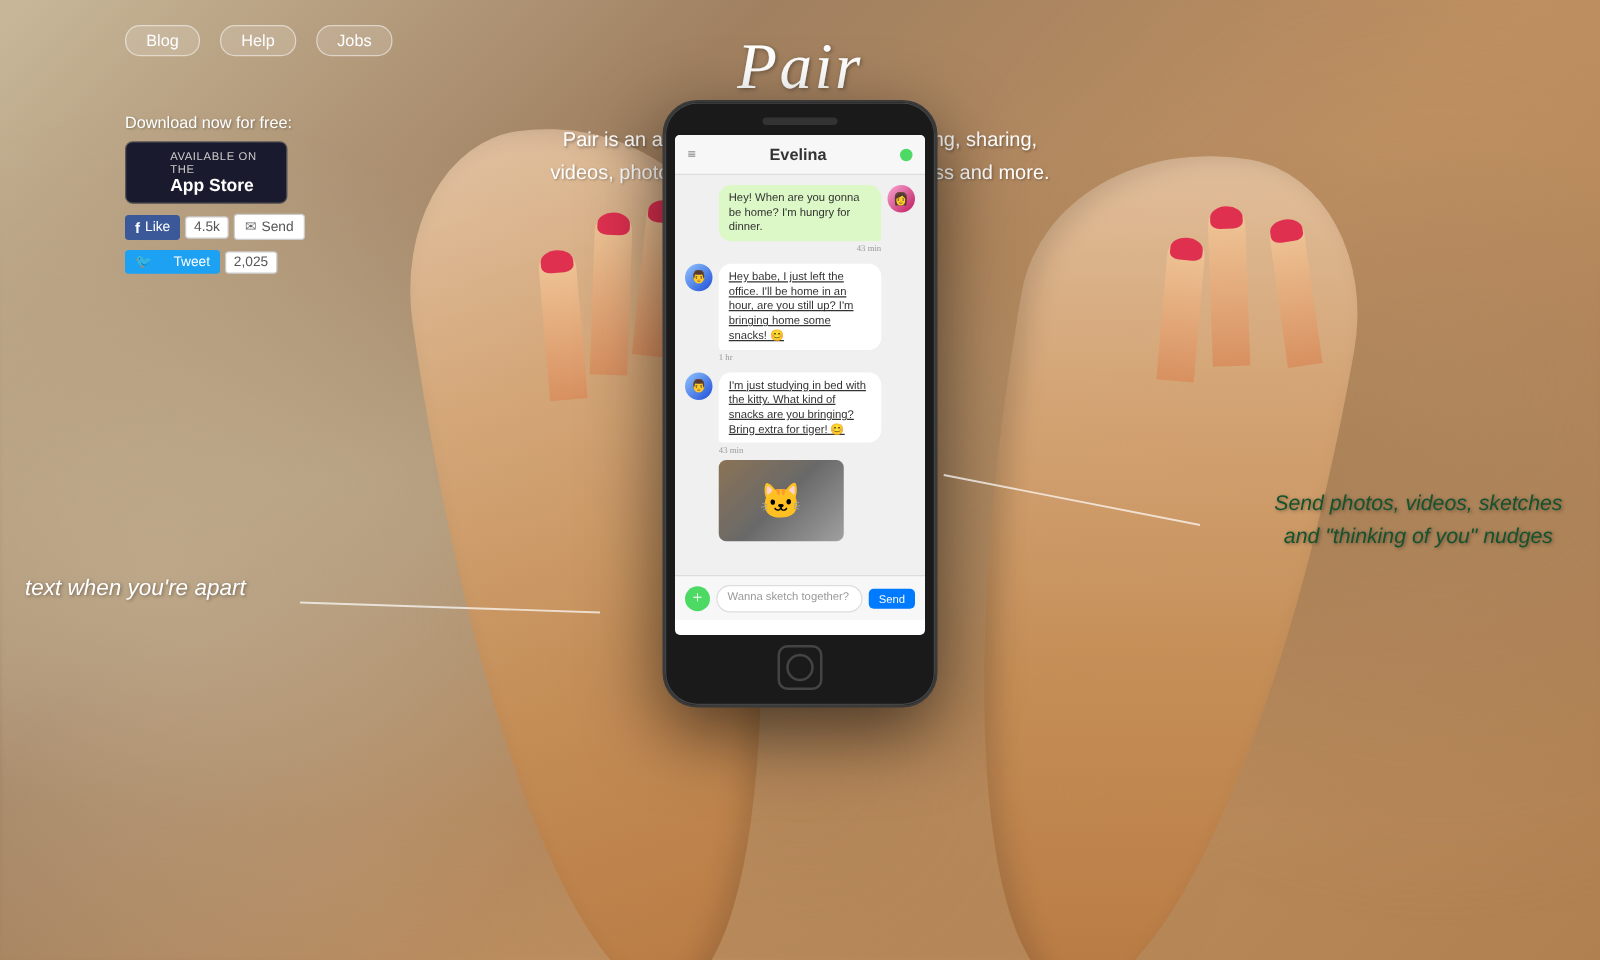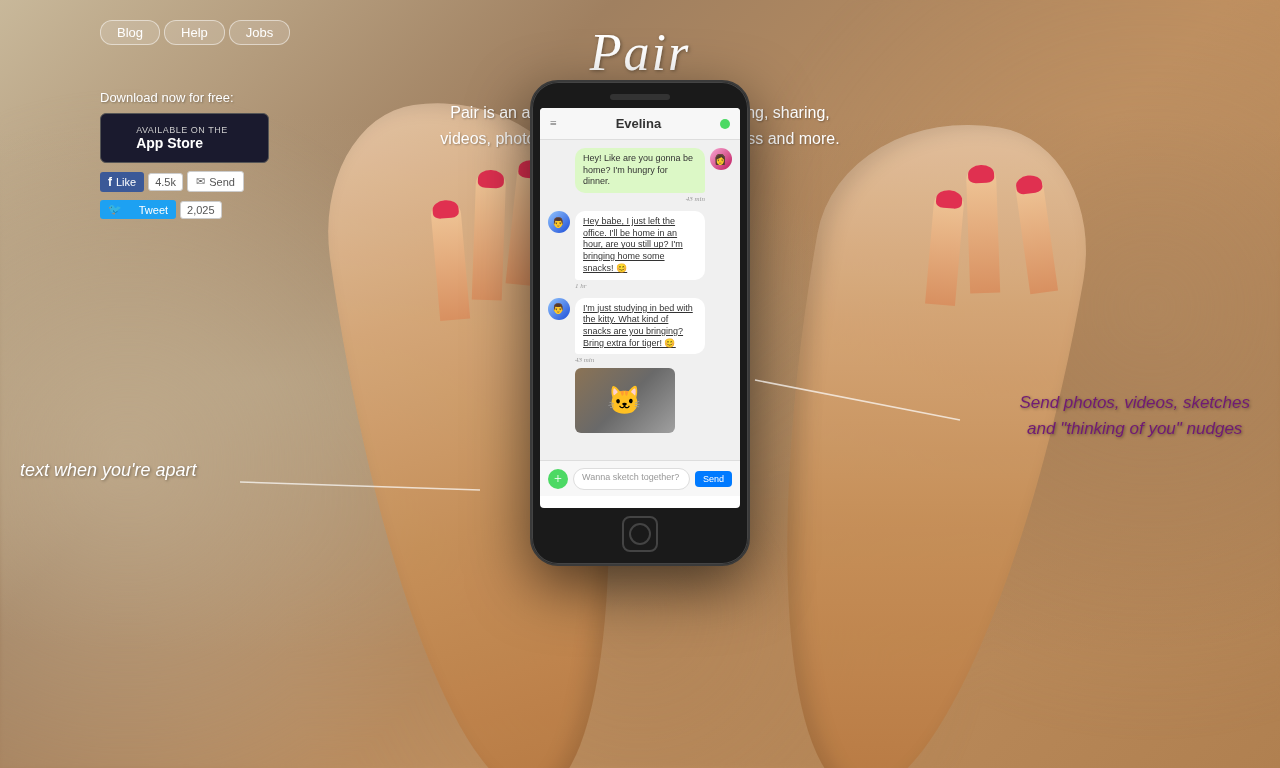--- a/index.html
+++ b/index.html
@@ -42,21 +42,21 @@
       inset: 0;
       z-index: 10;
     }
 
     
     .nav {
       position: absolute;
       top: 20px;
       left: 100px;
       display: flex;
-      gap: 4px;
+      gap: 16px;
       z-index: 20;
     }
 
     .nav-item {
       background: rgba(255,255,255,0.15);
       border: 1px solid rgba(255,255,255,0.5);
       border-radius: 12px;
       padding: 4px 16px;
       color: #fff;
       font-size: 13px;
@@ -105,21 +105,21 @@
     .download-label {
       color: #fff;
       font-size: 13px;
       font-family: Arial, sans-serif;
       margin-bottom: 8px;
       text-shadow: 1px 1px 2px rgba(0,0,0,0.3);
     }
 
     .app-store-btn {
       display: block;
-      width: 169px;
+      width: 130px;
       height: 50px;
       background: #1a1a2e;
       border-radius: 6px;
       border: 1px solid #555;
       margin-bottom: 8px;
       cursor: pointer;
       overflow: hidden;
       position: relative;
     }
 
@@ -386,21 +386,20 @@
       background: #fff;
       border-radius: 10px 10px 10px 3px;
       text-decoration: underline;
     }
 
     .time-stamp {
       font-size: 7px;
       color: #999;
       text-align: right;
       margin-top: 2px;
-      font-style: italic;
     }
 
     .screen-input-bar {
       background: #f7f7f7;
       border-top: 1px solid #ddd;
       padding: 6px 8px;
       display: flex;
       align-items: center;
       gap: 5px;
       height: 36px;
@@ -620,21 +619,21 @@
           <span class="screen-name">Evelina</span>
           <div class="screen-status-dot"></div>
         </div>
 
         <div class="chat-area">
 
           <div class="chat-bubble-wrapper right">
             <div class="avatar-circle avatar-female" style="background: linear-gradient(135deg, #f9a8d4, #be185d); display:flex; align-items:center; justify-content:center; font-size:10px; color:#fff;">👩</div>
             <div>
               <div class="chat-bubble bubble-right">
-                Hey! Like are you gonna be home? I'm hungry for dinner.
+                Hey! When are you gonna be home? I'm hungry for dinner.
               </div>
               <div class="time-stamp">43 min</div>
             </div>
           </div>
 
           <div class="chat-bubble-wrapper">
             <div class="avatar-circle" style="background: linear-gradient(135deg, #93c5fd, #1d4ed8); display:flex; align-items:center; justify-content:center; font-size:10px; color:#fff;">👨</div>
             <div>
               <div class="chat-bubble bubble-left">
                 Hey babe, I just left the office. I'll be home in an hour, are you still up? I'm bringing home some snacks! 😊
@@ -676,17 +675,17 @@
 <svg class="svg-annotations" viewBox="0 0 1280 768" preserveAspectRatio="none">
 
   <line x1="240" y1="482" x2="480" y2="490" stroke="rgba(255,255,255,0.7)" stroke-width="1.5"></line>
 
   <line x1="755" y1="380" x2="960" y2="420" stroke="rgba(255,255,255,0.7)" stroke-width="1.5"></line>
 </svg>
 
 <div class="annotation" style="left: 20px; top: 460px;">text when you're apart</div>
 
 <div style="position:absolute; right:30px; top:390px; text-align:center; z-index:20; pointer-events:none;">
-  <div style="color:#701a75; font-family:'Helvetica Neue', Arial, sans-serif; font-style:italic; font-size:17px; text-shadow:1px 1px 3px rgba(0,0,0,0.4); line-height:1.5;">
+  <div style="color:#14532d; font-family:'Helvetica Neue', Arial, sans-serif; font-style:italic; font-size:17px; text-shadow:1px 1px 3px rgba(0,0,0,0.4); line-height:1.5;">
     <span>Send photos, videos, sketches</span><br>
     <span>and "thinking of you" nudges</span>
   </div>
 </div>
 
 </body></html>

